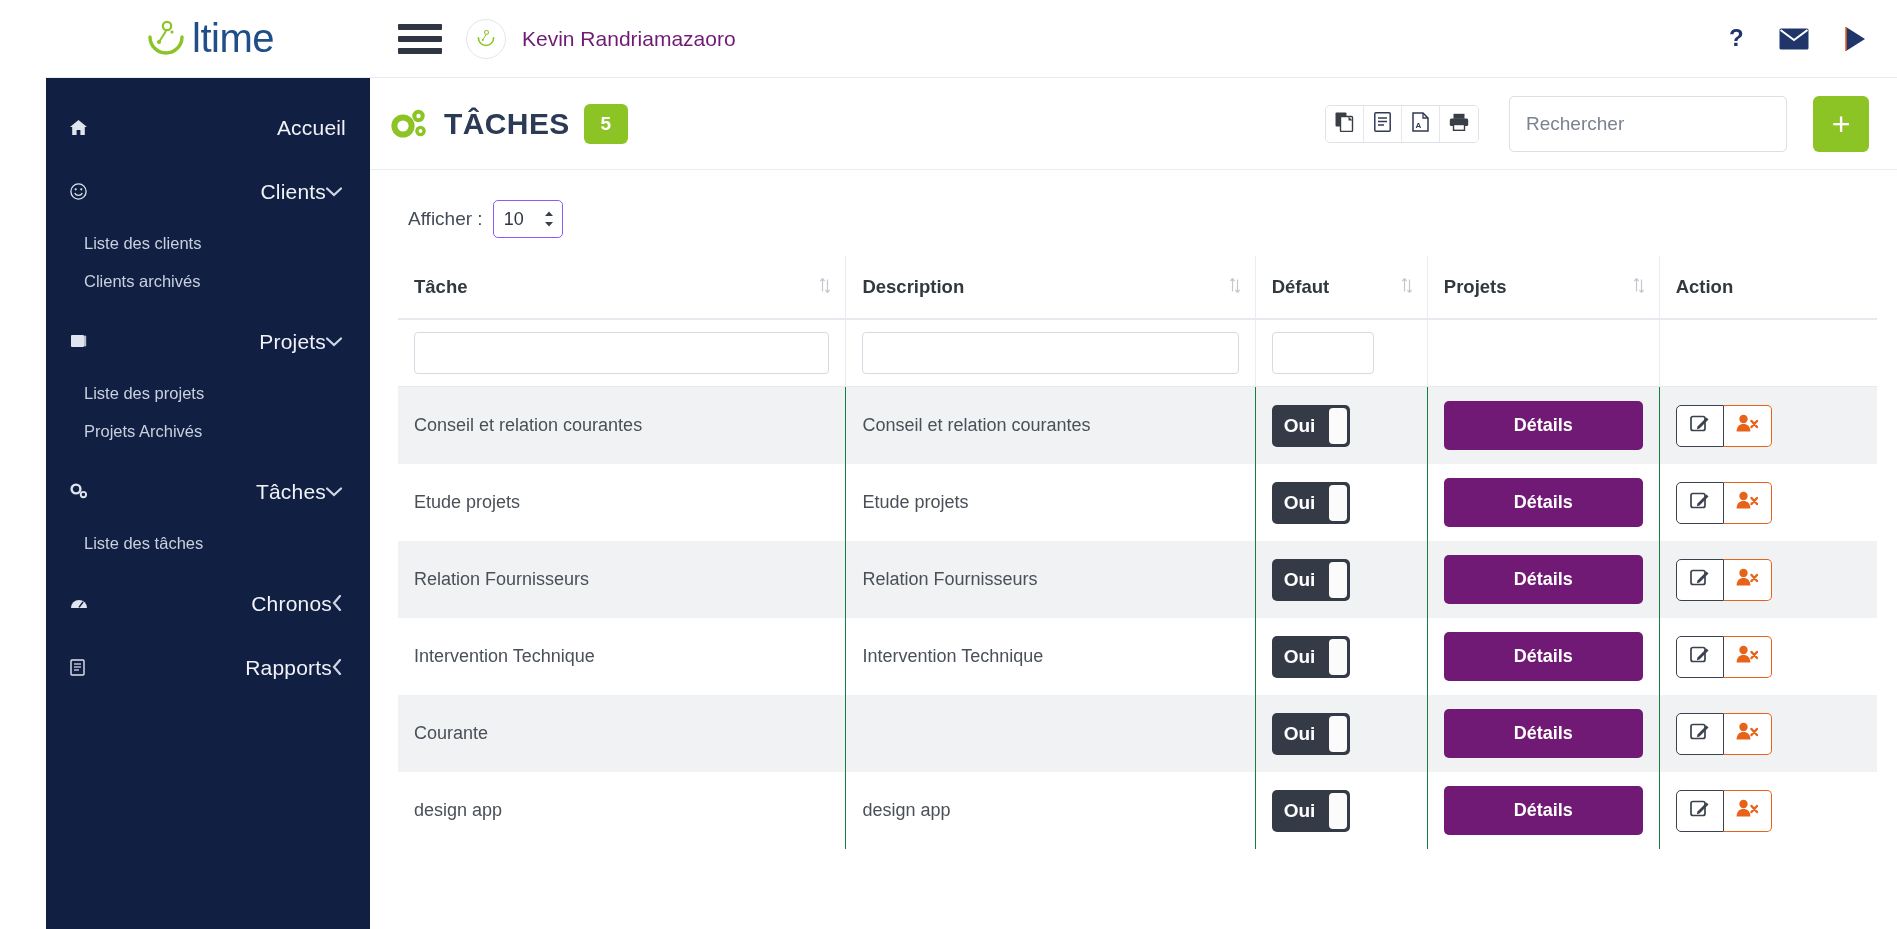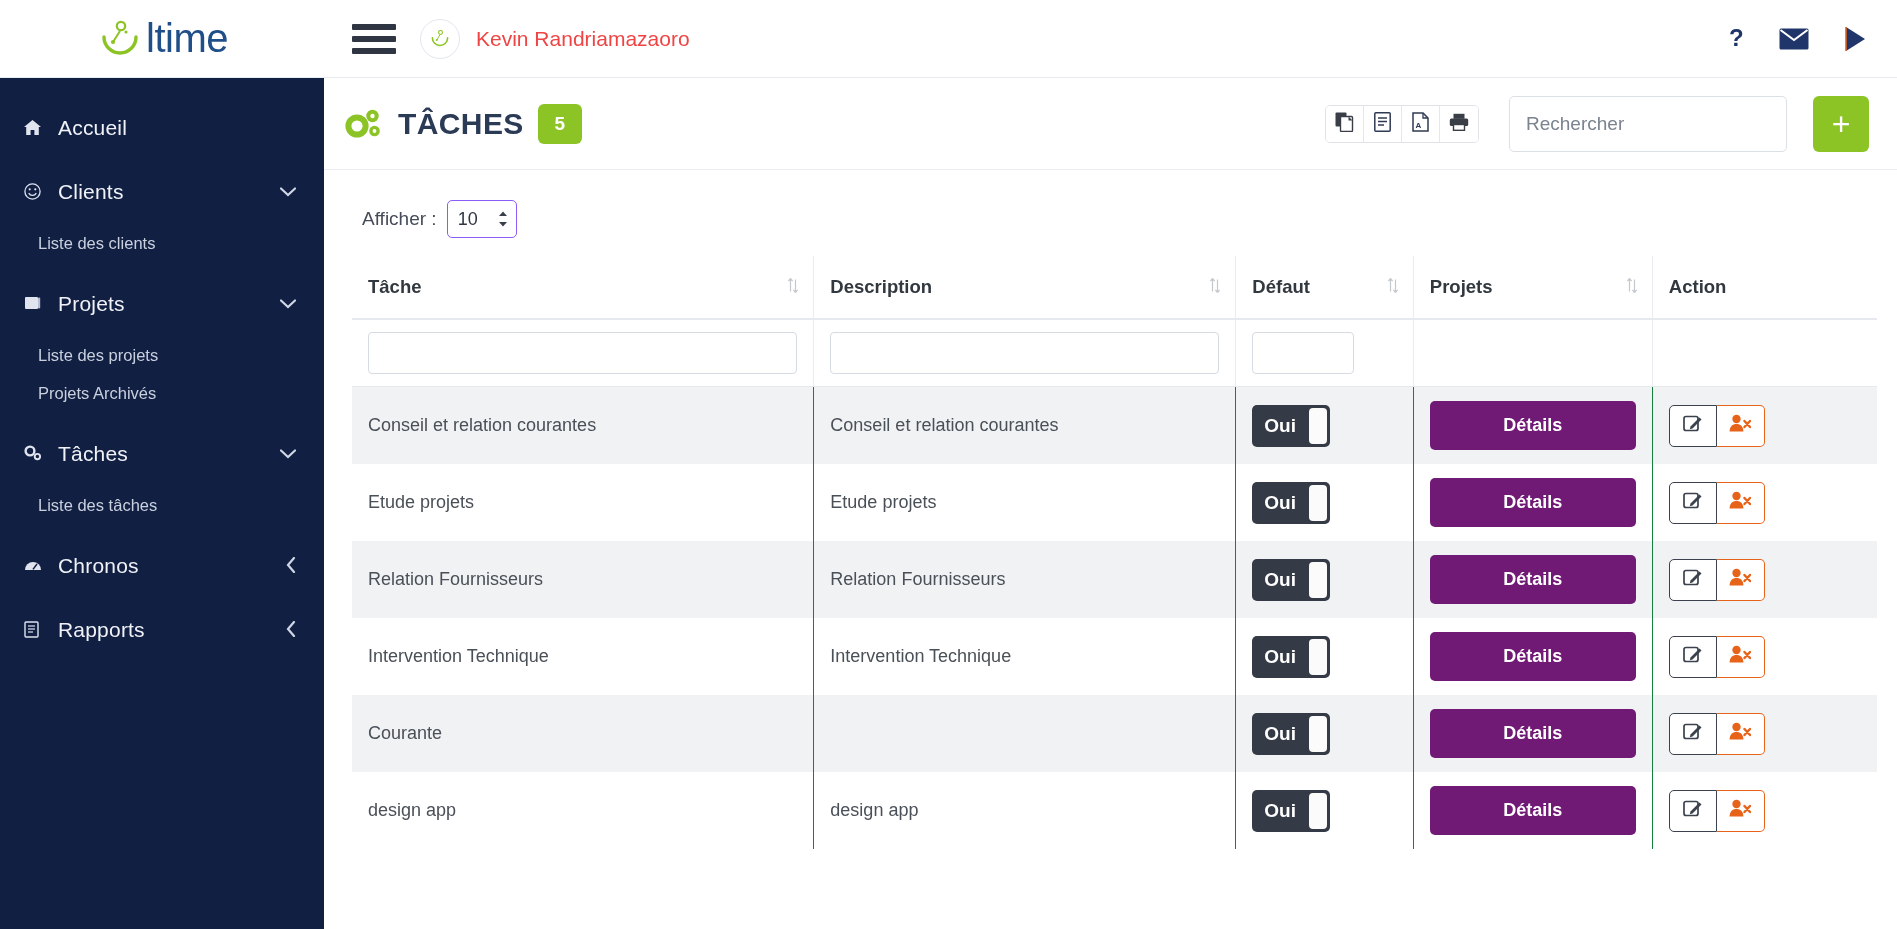--- a/index.html
+++ b/index.html
@@ -8,36 +8,36 @@
     overflow: hidden;
     font-family: "Liberation Sans", sans-serif;
     background: #ffffff;
   }
   .app { display: flex; width: 1897px; height: 929px; }
 
   
   .sidebar {
     width: 324px; flex: 0 0 324px;
     background: #111f43;
-    display: flex; flex-direction: column;
+    display: flex; flex-direction: column; margin-left: 46px;
   }
   .logo-box {
     height: 78px; flex: 0 0 78px;
     background: #ffffff;
     display: flex; align-items: center; justify-content: center;
     border-bottom: 1px solid #e9eef3;
   }
   .logo-wrap { display: flex; align-items: center; gap: 2px; }
   .logo-mark { width: 48px; height: 48px; position: relative; }
   .logo-text {
     font-size: 40px; color: #1f4e88; letter-spacing: -0.5px;
     font-family: "Liberation Sans", sans-serif; font-weight: 300;
   }
 
-  .nav { padding-top: 18px; flex: 1; }
+  .nav { padding-top: 18px; flex: 1; text-align: right; }
   .nav-item {
     display: flex; align-items: center;
     height: 64px; padding: 0 24px;
     color: #e8ebf2; cursor: pointer;
     position: relative;
   }
   .nav-item .ico {
     width: 26px; flex: 0 0 26px; text-align: left;
     font-size: 15px; color: #dfe4ee; line-height: 1;
   }
@@ -64,21 +64,21 @@
     background: #fff;
   }
   .hamburger { width: 44px; display: flex; flex-direction: column; gap: 6px; cursor: pointer; }
   .hamburger span { display: block; height: 6px; background: #2f3542; border-radius: 1px; }
   .avatar {
     width: 40px; height: 40px; border-radius: 50%;
     border: 1px solid #e2e6ed; margin-left: 24px;
     display: flex; align-items: center; justify-content: center;
     position: relative; overflow: hidden; background: #fff;
   }
-  .username { font-size: 21px; color: #ef4444; margin-left: 16px; }
+  .username { font-size: 21px; color: #701a75; margin-left: 16px; }
   .topbar-spacer { flex: 1; }
   .top-icons { display: flex; align-items: center; gap: 34px; }
   .top-icons .ti { color: #20366b; cursor: pointer; display: flex; align-items: center; }
 
   .page-head {
     height: 92px; flex: 0 0 92px;
     display: flex; align-items: center;
     padding: 0 28px 0 18px;
     border-bottom: 1px solid #e9edf1;
   }
@@ -239,20 +239,23 @@
         <span class="lbl">Clients</span>
         <span class="car">
           <svg width="16" height="10" viewBox="0 0 16 10">
               <path d="M1 1.5 L8 8 L15 1.5" fill="none" stroke="#cfd6e4" stroke-width="2.2" stroke-linecap="round"></path>
             </svg>
         </span>
       </div>
       <div class="sub-group">
         <div class="sub-item">
           <span>Liste des clients</span>
+        </div>
+        <div class="sub-item">
+          <span>Clients archivés</span>
         </div>
       </div>
 
       <div class="nav-item">
         <span class="ico">
           <svg width="17" height="14" viewBox="0 0 17 14">
               <rect x="1" y="1" width="13" height="12" rx="1" fill="#dfe4ee"></rect>
               <rect x="14" y="1.6" width="2.2" height="10.8" rx="1" fill="#b6bfd2"></rect>
             </svg>
         </span>

